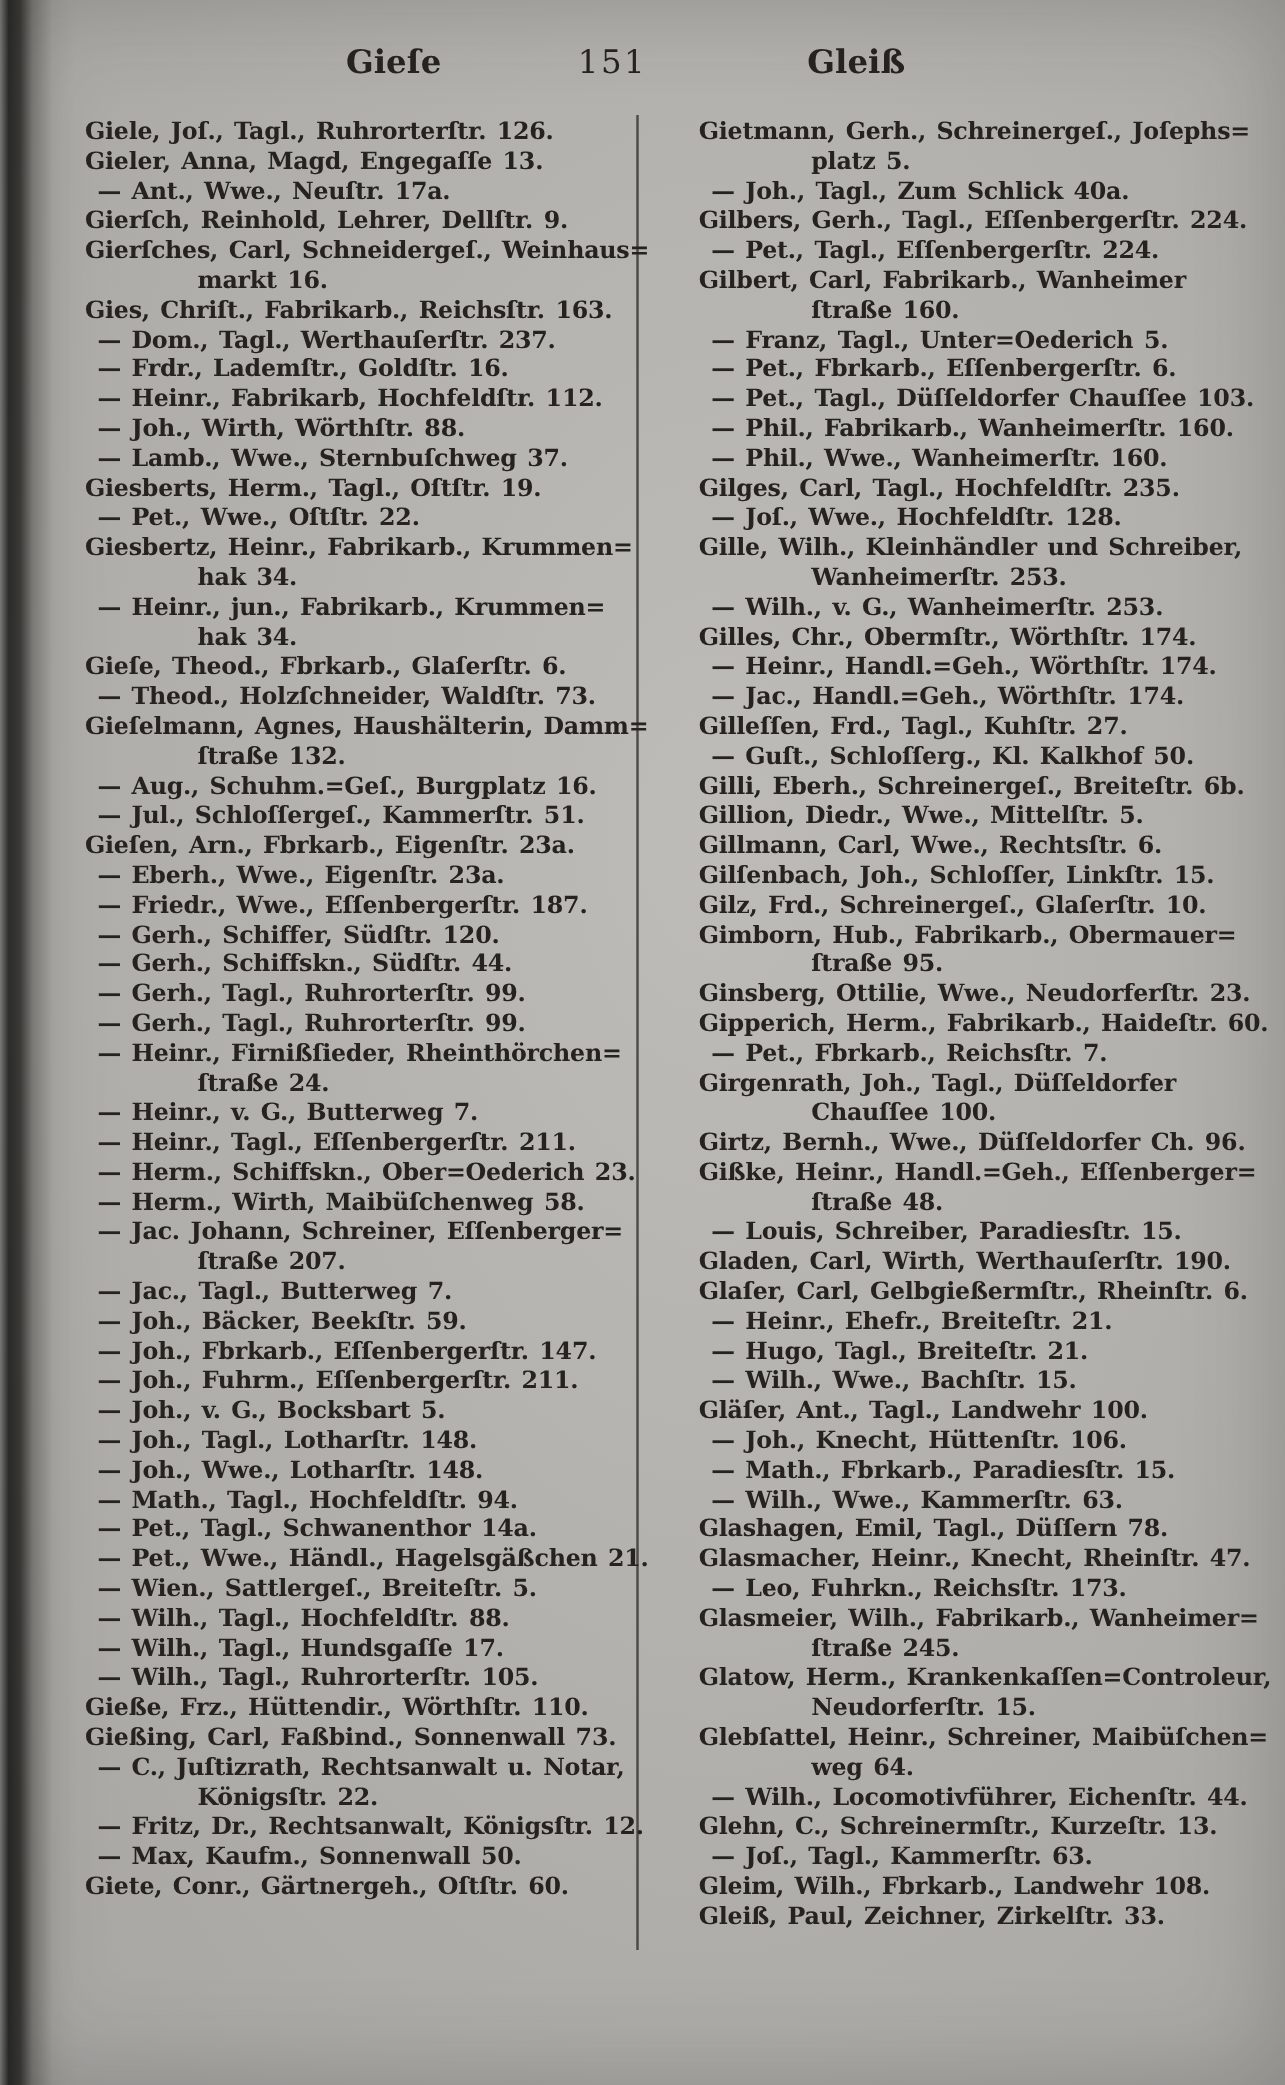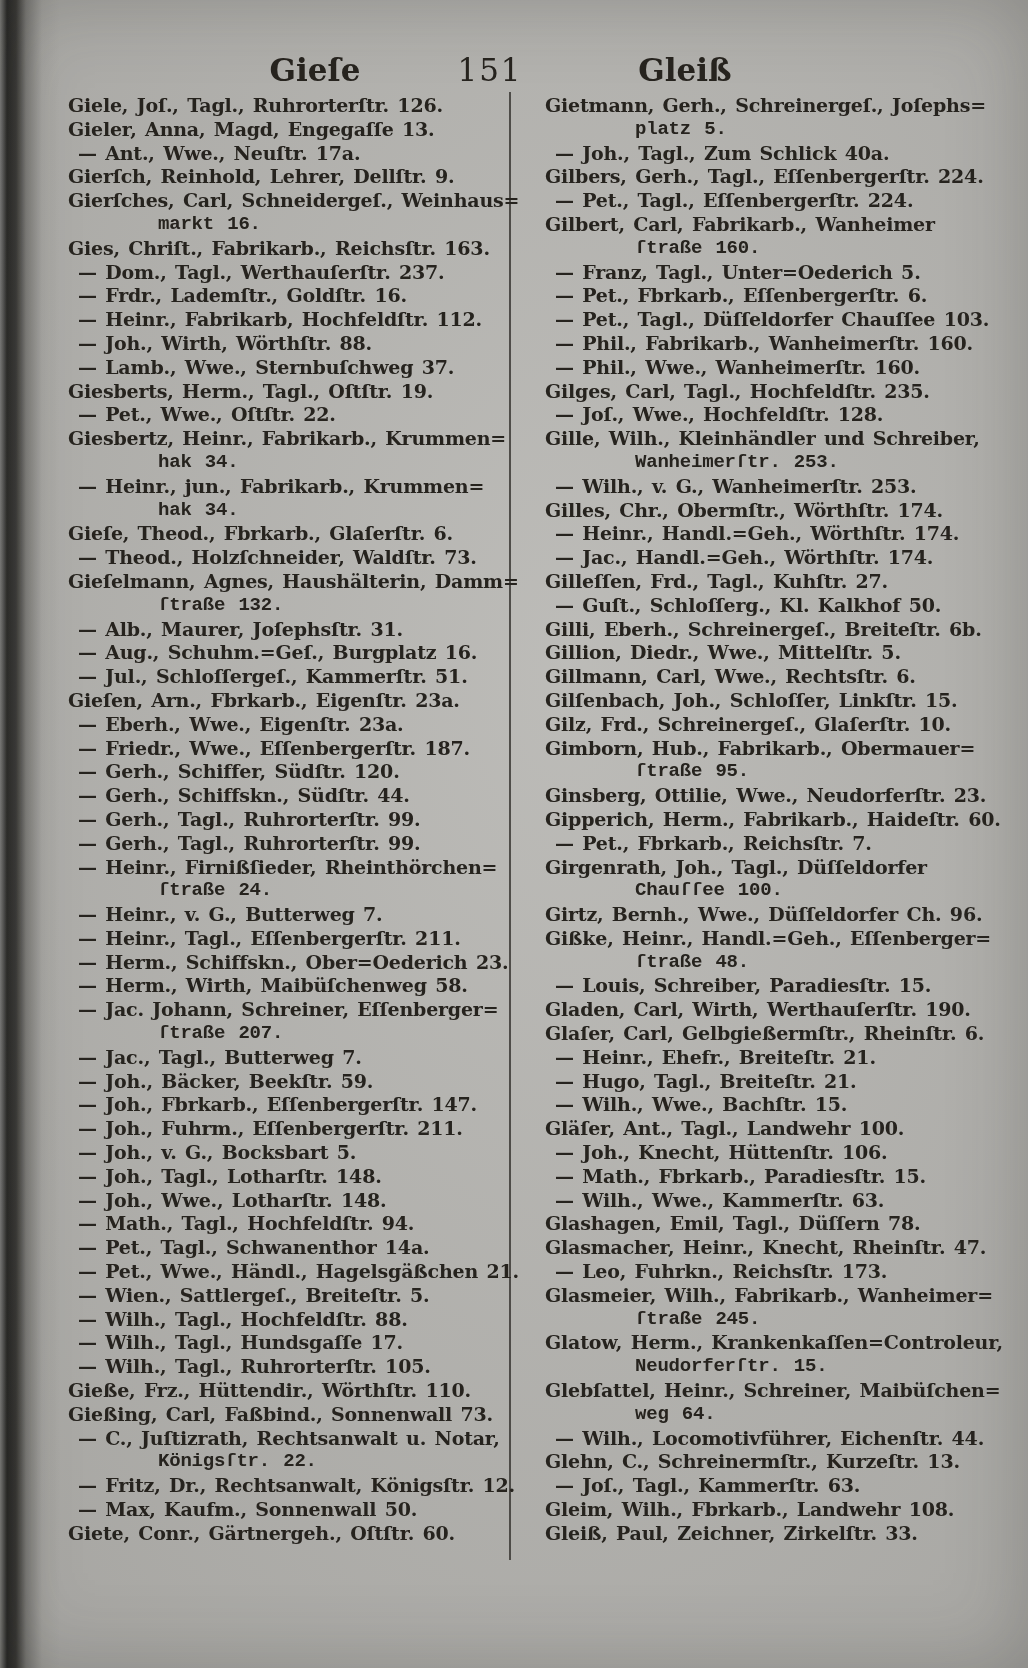--- a/index.html
+++ b/index.html
@@ -13,47 +13,47 @@
     position:relative;
     width:1028px;height:1668px;
     background:
       radial-gradient(ellipse at 55% 40%, rgba(255,255,255,0.10), rgba(0,0,0,0.07) 90%),
       linear-gradient(to right, #8a8a87 0px, #2a2a28 7px, #3b3a37 16px, rgba(70,69,66,0.45) 26px, rgba(120,119,115,0.12) 42px, rgba(0,0,0,0) 60px),
       #b5b4b0;
     color:#26231e;
     box-shadow:inset 0 0 80px rgba(40,38,34,0.25);
   }
   .header{
-    position:absolute;top:52px;left:0;width:864px;height:34px;
-    font-weight:bold;font-size:31px;
+    position:absolute;top:35px;left:0;width:864px;height:34px;
+    font-weight:bold;font-size:26px;
   }
   .header .hl{position:absolute;left:170px;width:290px;text-align:center;}
   .header .hn{position:absolute;left:420px;width:140px;text-align:center;font-weight:normal;letter-spacing:2px;}
   .header .hr{position:absolute;left:565px;width:240px;text-align:center;}
   .colrule{
     position:absolute;left:509px;top:92px;width:2px;height:1468px;
     background:#34322e;opacity:.8;
   }
   .text-block{
     position:absolute;top:94px;left:68px;width:930px;
   }
-  .columns{display:flex;}
+  .columns{display:flex;gap:14px;}
   .col{width:445px;}
   .col.right{margin-left:32px;width:445px;}
   .line{
     height:23.8px;
     font-size:19px;
     font-weight:bold;
     white-space:nowrap;
     letter-spacing:-0.2px;
     word-spacing:2px;
     overflow:visible;
   }
   .line.d{padding-left:10px;}
-  .line.c{padding-left:90px;font-family:Liberation Mono, monospace;}
+  .line.c{padding-left:90px;}
 </style>
 </head>
 <body>
 
 <div class="page">
   <div class="header">
     <span class="hl">Gieſe</span>
     <span class="hn">151</span>
     <span class="hr">Gleiß</span>
   </div>
@@ -76,21 +76,20 @@
           <div class="line e">Giesberts, Herm., Tagl., Oſtſtr. 19.</div>
           <div class="line d">— Pet., Wwe., Oſtſtr. 22.</div>
           <div class="line e">Giesbertz, Heinr., Fabrikarb., Krummen=</div>
           <div class="line c">hak 34.</div>
           <div class="line d">— Heinr., jun., Fabrikarb., Krummen=</div>
           <div class="line c">hak 34.</div>
           <div class="line e">Gieſe, Theod., Fbrkarb., Glaſerſtr. 6.</div>
           <div class="line d">— Theod., Holzſchneider, Waldſtr. 73.</div>
           <div class="line e">Gieſelmann, Agnes, Haushälterin, Damm=</div>
           <div class="line c">ſtraße 132.</div>
-          <div class="line d">— Alb., Maurer, Joſephsſtr. 31.</div>
           <div class="line d">— Aug., Schuhm.=Geſ., Burgplatz 16.</div>
           <div class="line d">— Jul., Schloſſergeſ., Kammerſtr. 51.</div>
           <div class="line e">Gieſen, Arn., Fbrkarb., Eigenſtr. 23a.</div>
           <div class="line d">— Eberh., Wwe., Eigenſtr. 23a.</div>
           <div class="line d">— Friedr., Wwe., Eſſenbergerſtr. 187.</div>
           <div class="line d">— Gerh., Schiffer, Südſtr. 120.</div>
           <div class="line d">— Gerh., Schiffskn., Südſtr. 44.</div>
           <div class="line d">— Gerh., Tagl., Ruhrorterſtr. 99.</div>
           <div class="line d">— Gerh., Tagl., Ruhrorterſtr. 99.</div>
           <div class="line d">— Heinr., Firnißſieder, Rheinthörchen=</div>

